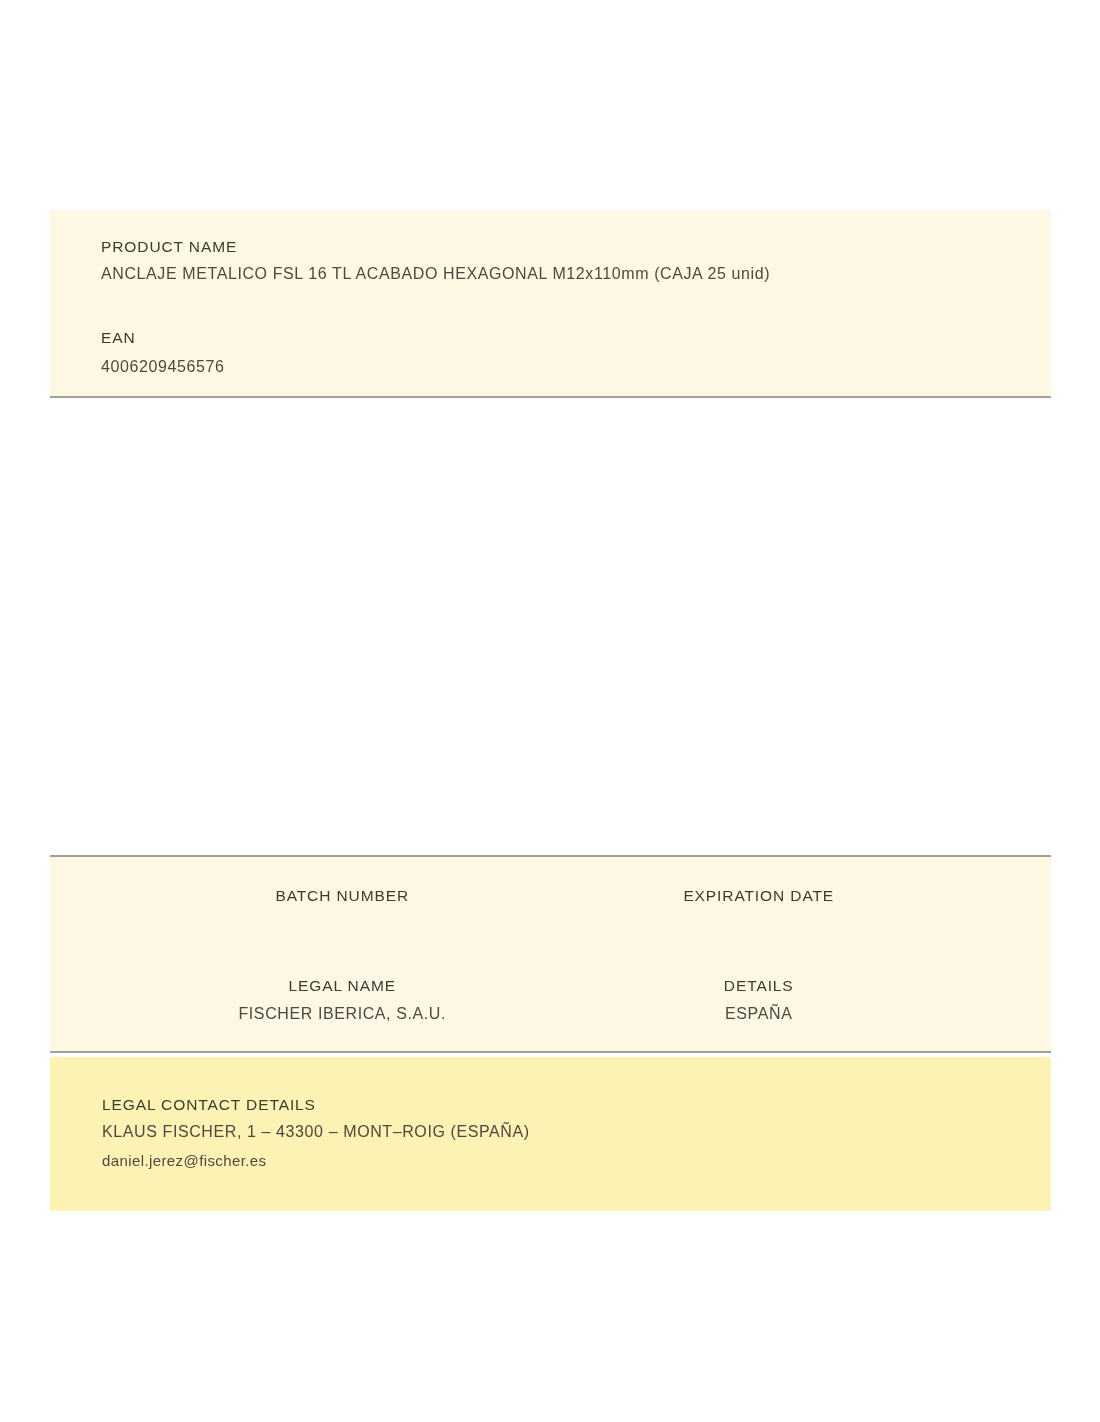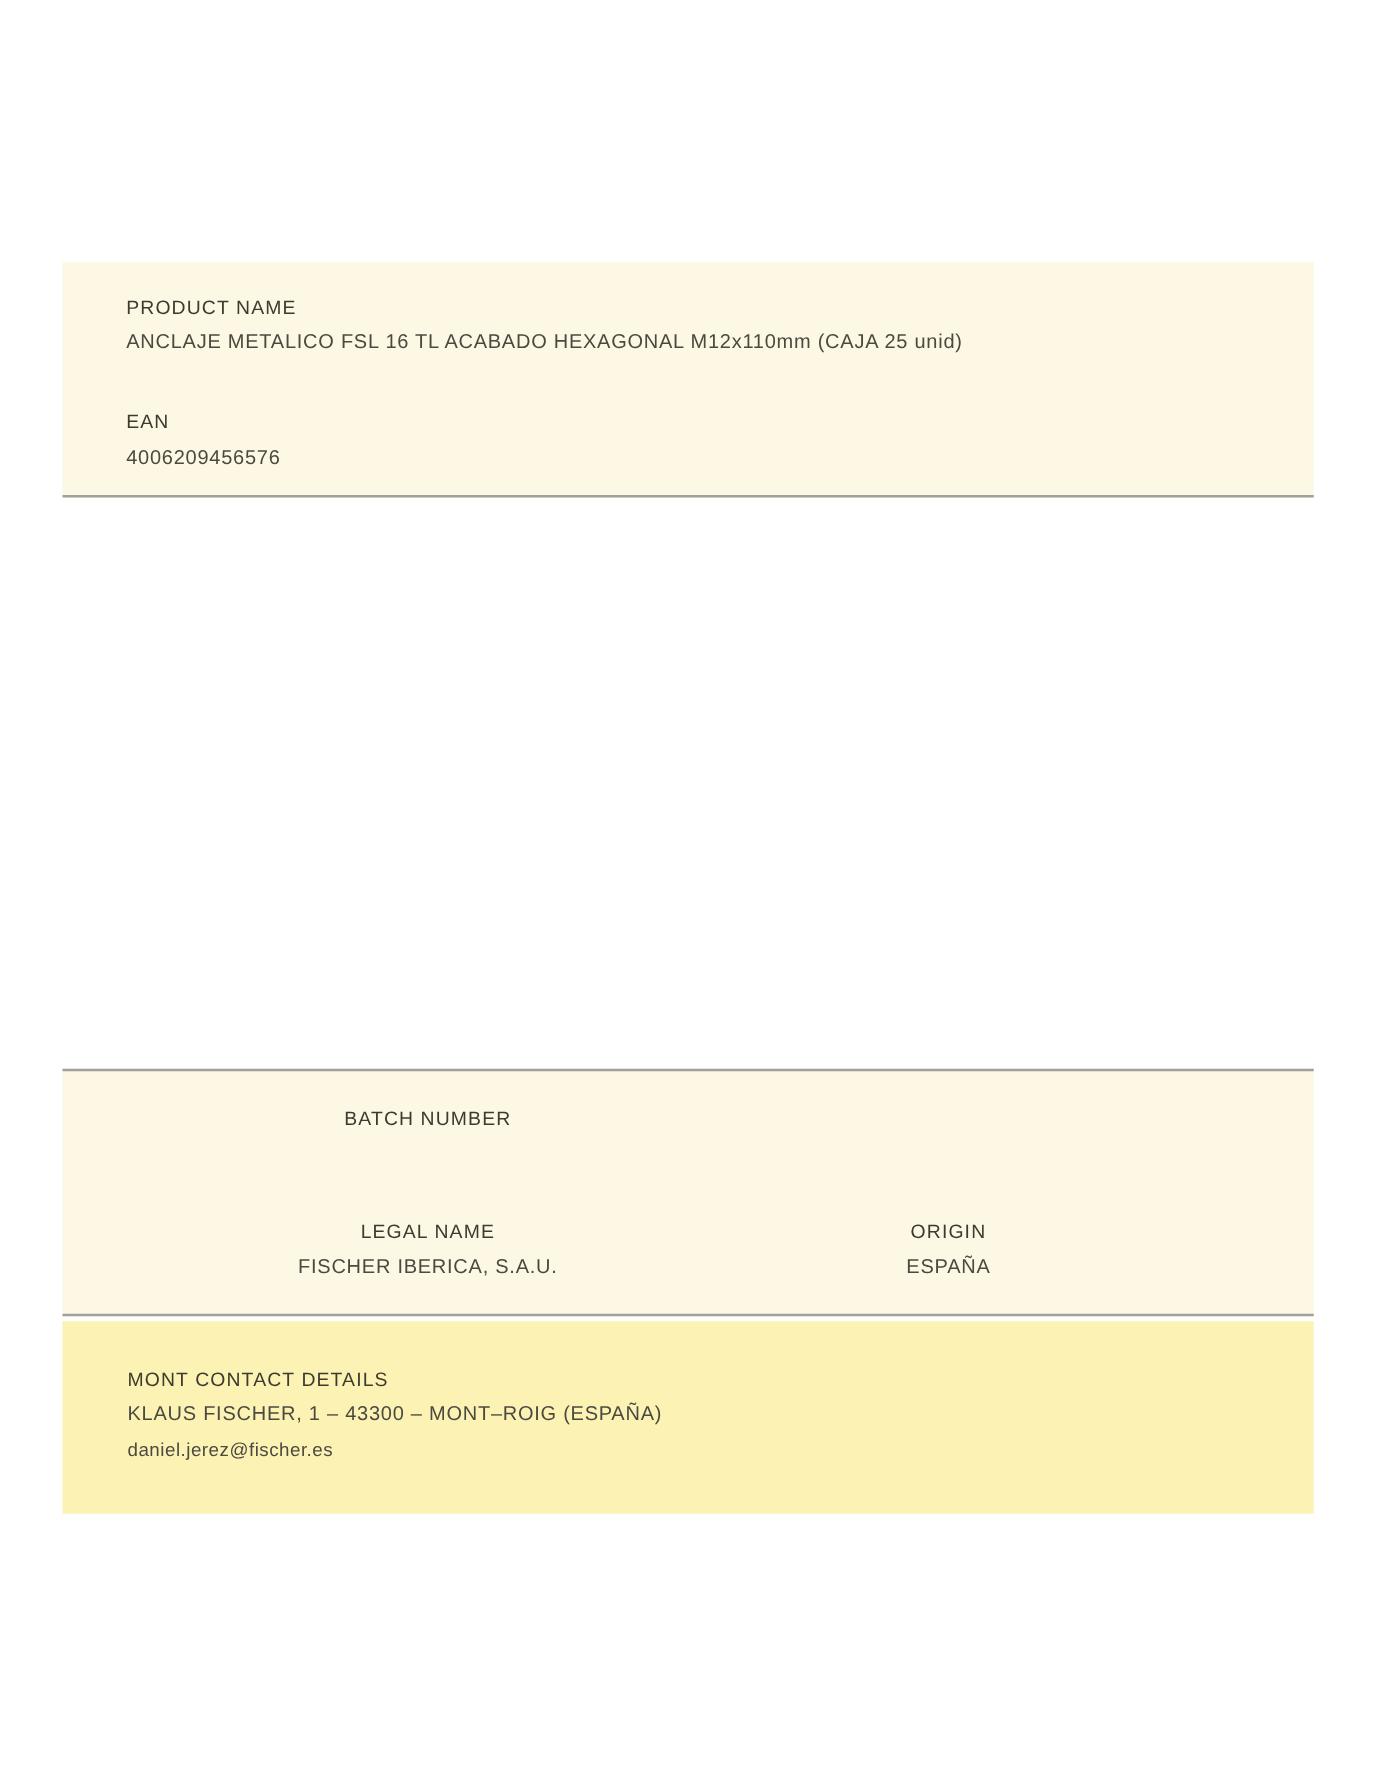--- a/index.html
+++ b/index.html
@@ -84,32 +84,35 @@
       <div class="field-label">EAN</div>
       <div class="field-value">4006209456576</div>
     </div>
   </section>
 
   <section class="panel panel-batch">
     <div class="two-col">
       <div class="cell">
         <div class="field-label">BATCH NUMBER</div>
       </div>
+      <div class="cell">
+        <div class="field-label">EXPIRATION DATE</div>
+      </div>
     </div>
     <div class="two-col second-row">
       <div class="cell">
         <div class="field-label">LEGAL NAME</div>
         <div class="field-value">FISCHER IBERICA, S.A.U.</div>
       </div>
       <div class="cell">
-        <div class="field-label">ORIGIN</div>
+        <div class="field-label">DETAILS</div>
         <div class="field-value">ESPAÑA</div>
       </div>
     </div>
   </section>
 
   <section class="panel panel-gpsr">
-    <div class="field-label">MONT CONTACT DETAILS</div>
+    <div class="field-label">LEGAL CONTACT DETAILS</div>
     <div class="field-value address">KLAUS FISCHER, 1 – 43300 – MONT–ROIG (ESPAÑA)</div>
     <div class="field-value email">daniel.jerez@fischer.es</div>
   </section>
 
 </div>
 
 </body></html>

